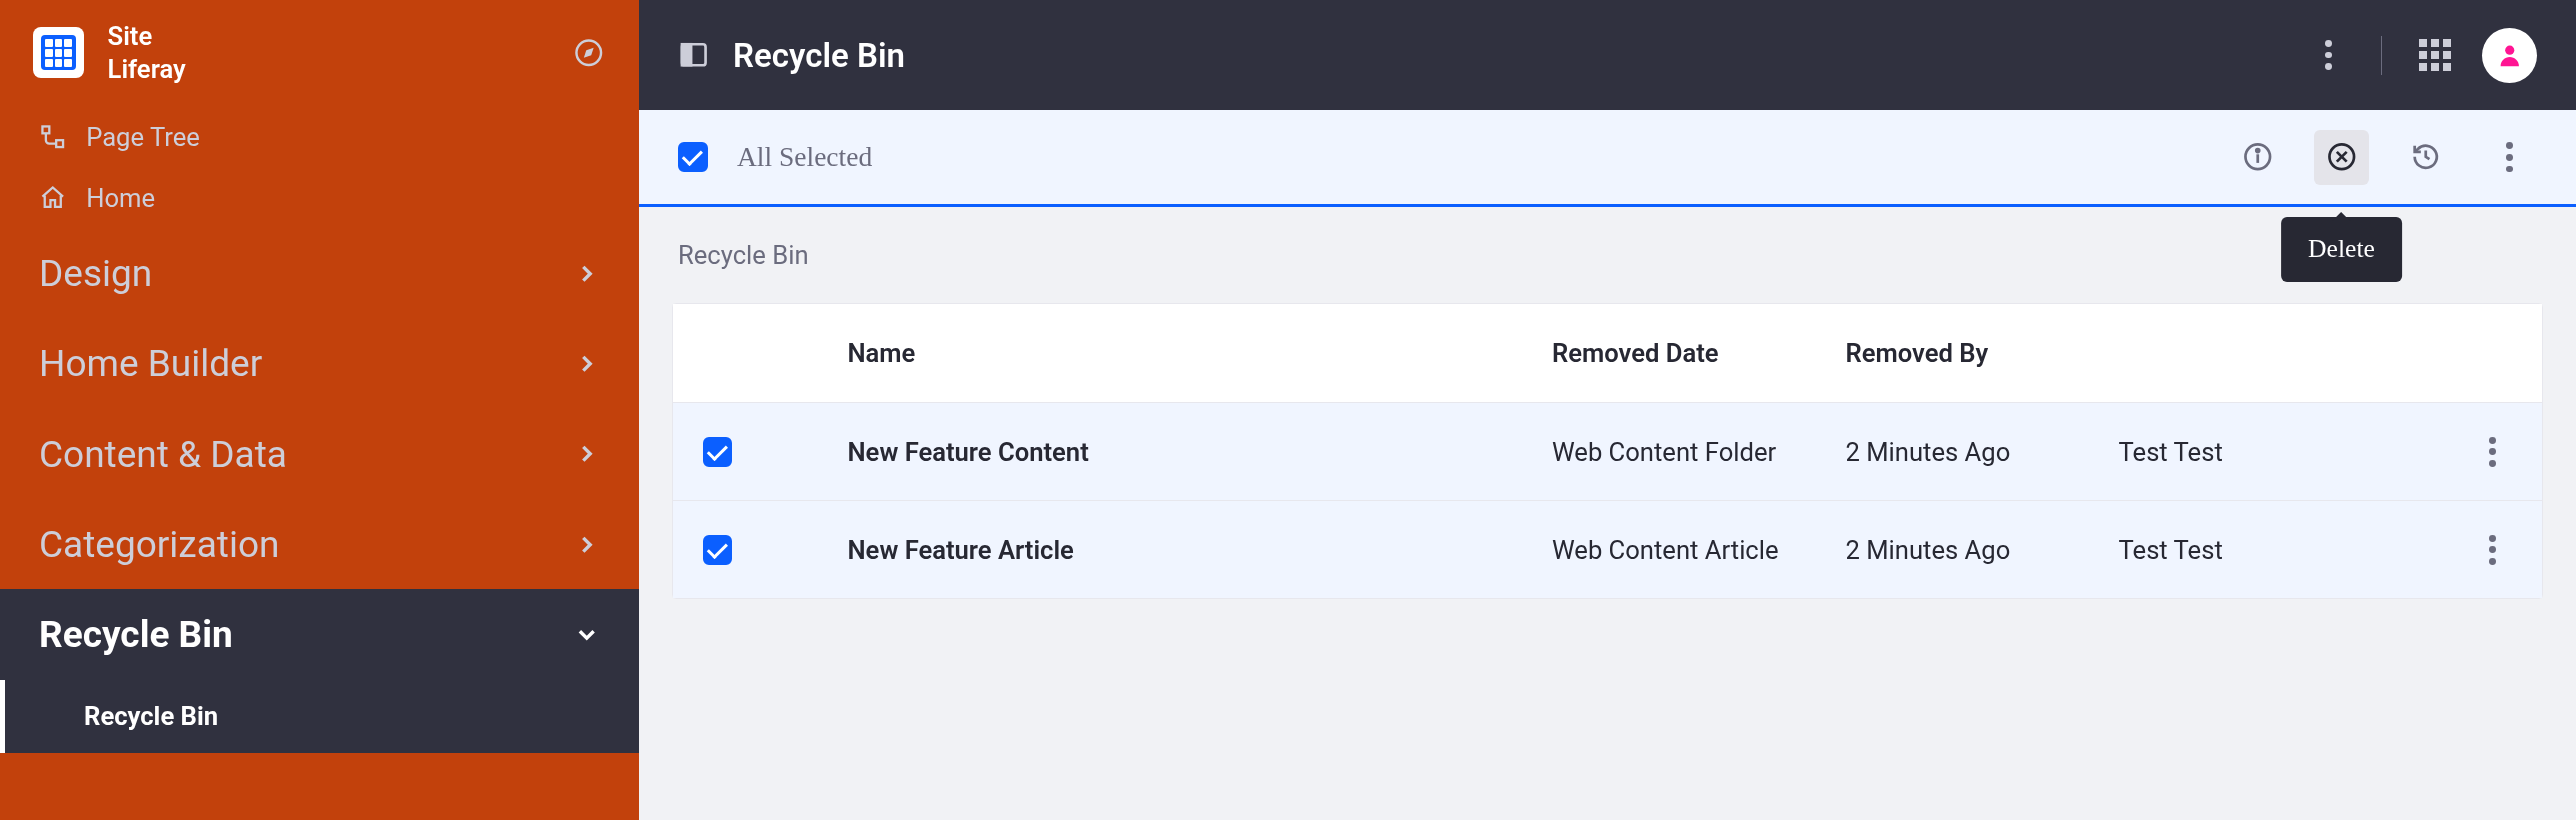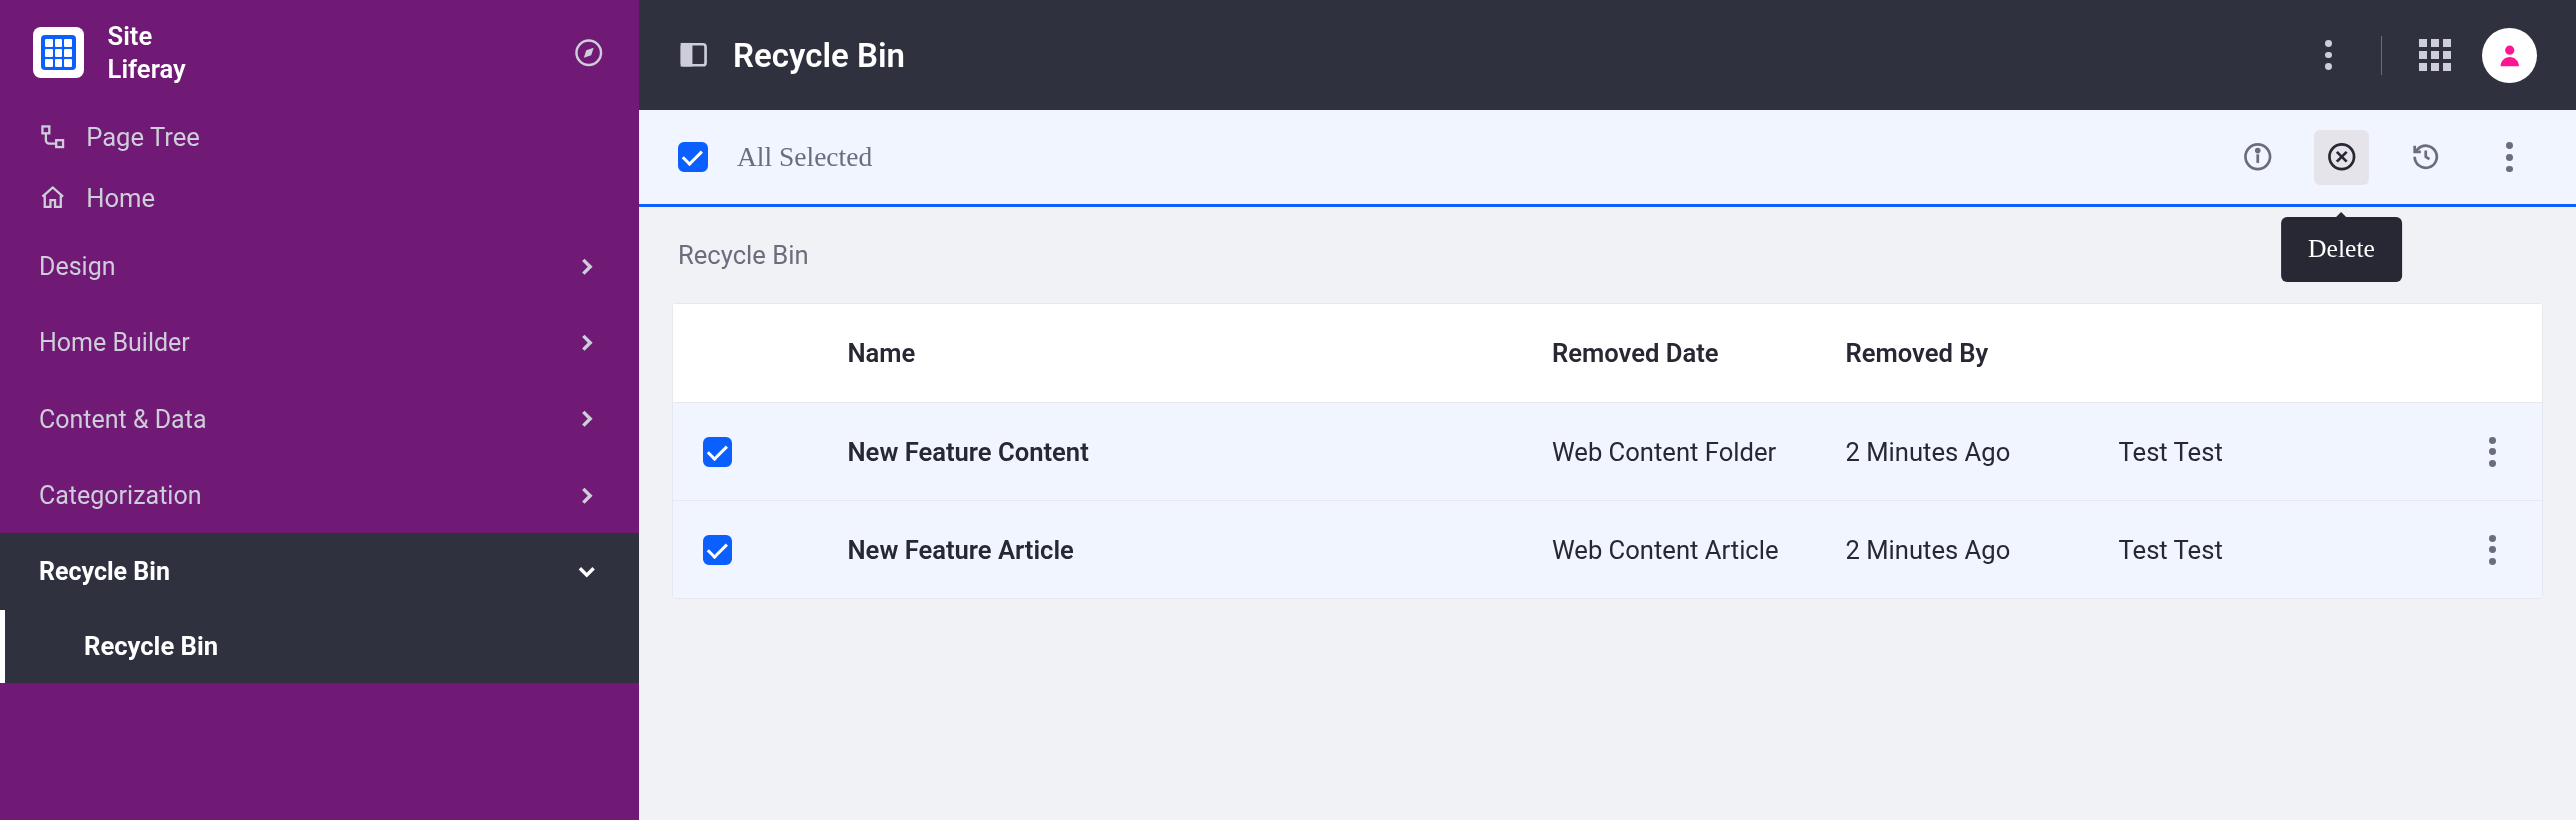--- a/index.html
+++ b/index.html
@@ -9,21 +9,21 @@
       color: #272833;
       display: flex;
       height: 820px;
       width: 2576px;
       overflow: hidden;
     }
 
     
     .sidebar {
       width: 639px;
-      background: #701a75;
+      background: #c2410c;
       color: #cdced9;
       display: flex;
       flex-direction: column;
       flex-shrink: 0;
     }
     .sidebar-header {
       display: flex;
       align-items: center;
       padding: 19.7px 33px;
       gap: 23.6px;
@@ -64,21 +64,21 @@
       font-size: 25.6px;
       color: #cdced9;
       cursor: pointer;
     }
     .nav-item .nav-icon { width: 27.5px; height: 27.5px; flex-shrink: 0; }
     .nav-section {
       display: flex;
       align-items: center;
       justify-content: space-between;
       padding: 23.6px 39px;
-      font-size: 25px;
+      font-size: 37px;
       color: #cdced9;
       cursor: pointer;
     }
     .nav-section.active {
       font-weight: 700;
       color: #fff;
       background: #30313f;
     }
     .chevron { width: 27.5px; height: 27.5px; flex-shrink: 0; }
     .nav-sub {

